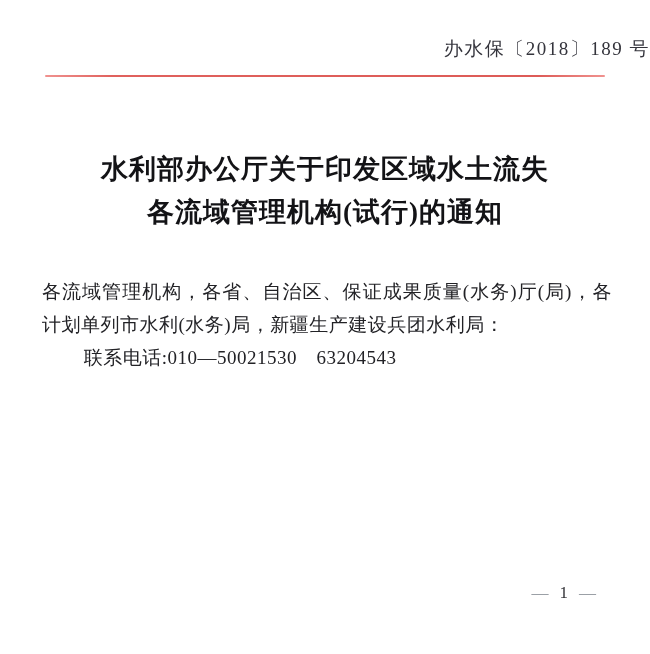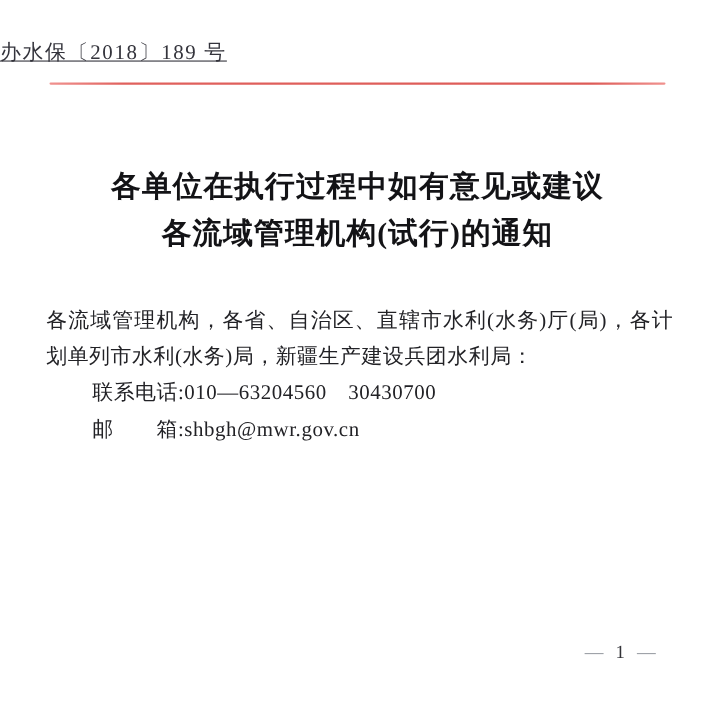--- a/index.html
+++ b/index.html
@@ -9,26 +9,25 @@
     width: 650px;
     height: 654px;
     margin: 0 auto;
     background: #ffffff;
     font-family: "Liberation Serif", "DejaVu Serif", serif;
     color: #26262a;
     overflow: hidden;
   }
   .doc-number {
     padding-top: 36px;
-    text-align: left;
+    text-align: right;
     font-size: 19px;
     line-height: 26px;
     letter-spacing: 1.5px;
     color: #34343c;
-    text-decoration: underline;
   }
   .red-divider {
     margin: 13px auto 0 auto;
     width: 560px;
     height: 2px;
     background: linear-gradient(90deg, #f0928f 0%, #e0615d 12%, #dd5b57 88%, #f0928f 100%);
     border-radius: 1px;
   }
   .title-block {
     margin-top: 71px;
@@ -65,27 +64,26 @@
 </head>
 <body>
 
 <div class="page">
 
   <div class="doc-number">办水保〔2018〕189 号</div>
 
   <div class="red-divider"></div>
 
   <div class="title-block">
-    <div>各单位在执行过程中如有意见或建议</div>
+    <div>水利部办公厅关于印发区域水土流失</div>
     <div>各流域管理机构(试行)的通知</div>
   </div>
 
   <div class="body-block">
-    <p>各流域管理机构，各省、自治区、直辖市水利(水务)厅(局)，各计划单列市水利(水务)局，新疆生产建设兵团水利局：</p>
-    <p class="contact-line">联系电话:010—63204560　30430700</p>
-    <p class="contact-line">邮　　箱:shbgh@mwr.gov.cn</p>
+    <p>各流域管理机构，各省、自治区、保证成果质量(水务)厅(局)，各计划单列市水利(水务)局，新疆生产建设兵团水利局：</p>
+    <p class="contact-line">联系电话:010—50021530　63204543</p>
   </div>
 
   <div class="page-number">
     <span class="dash">—</span><span class="num">1</span><span class="dash">—</span>
   </div>
 
 </div>
 
 </body></html>

